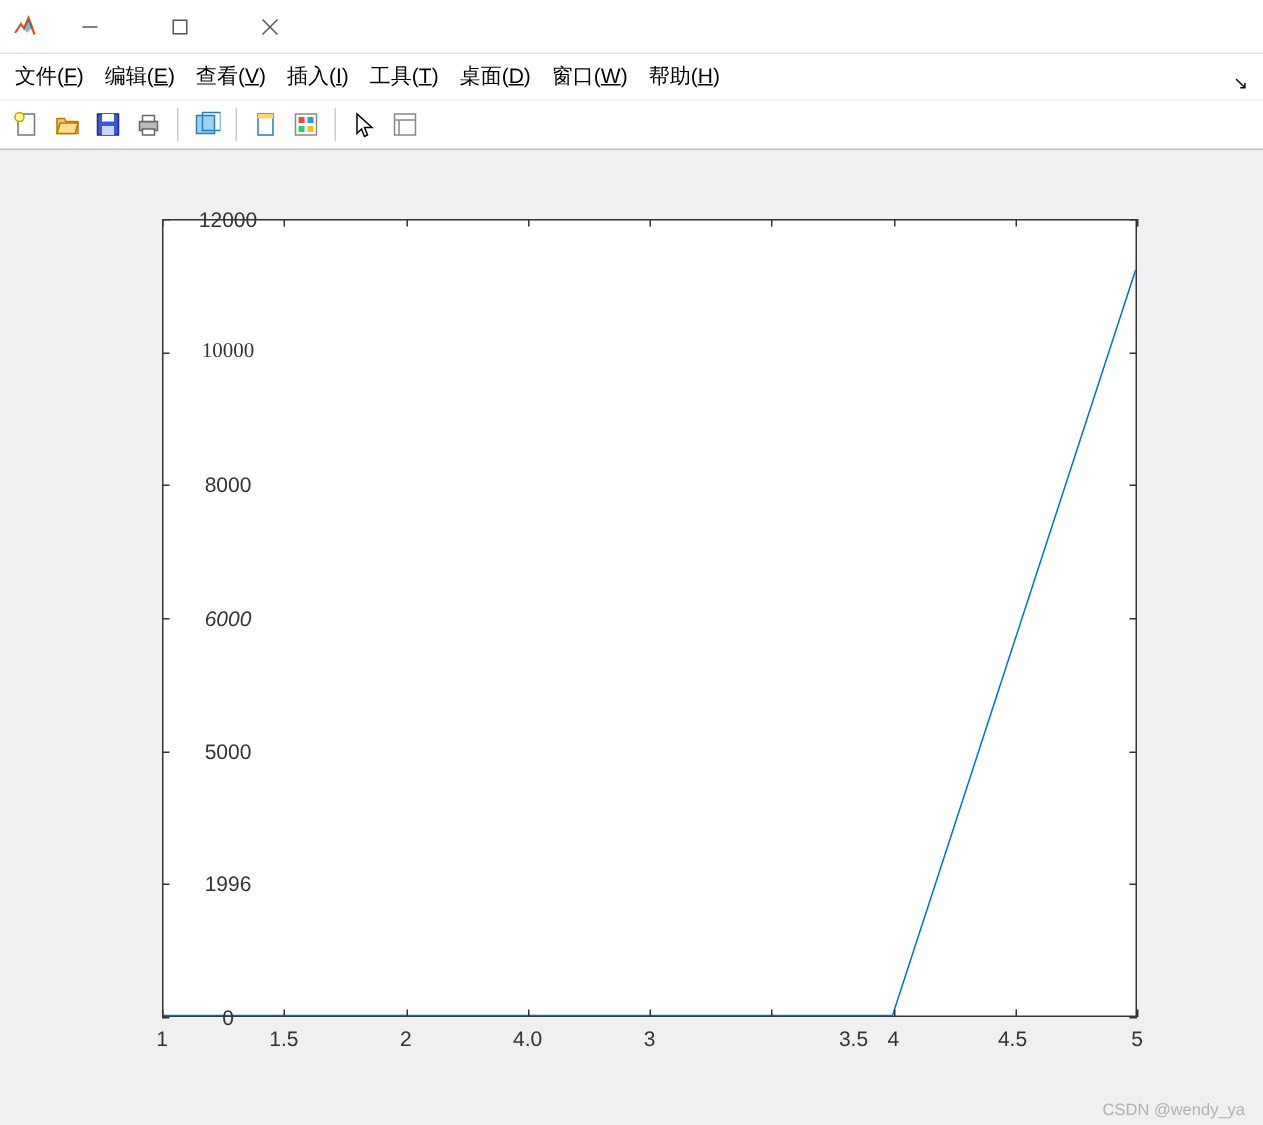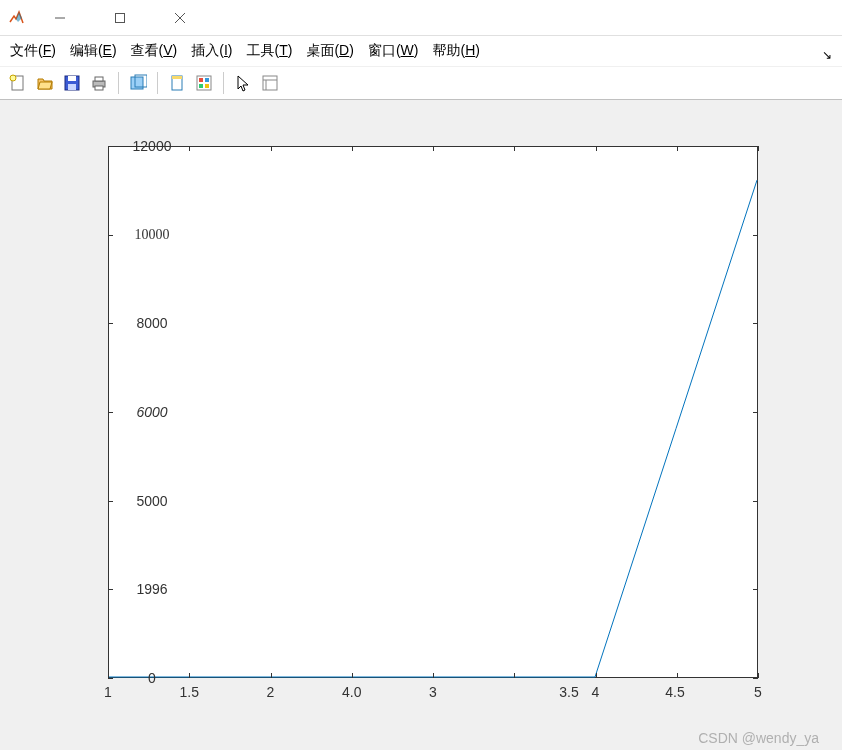--- a/index.html
+++ b/index.html
@@ -124,23 +124,23 @@
     .tick {
       position: absolute;
       background: #333;
     }
     .ytick { width: 5px; height: 1px; left: 108px; }
     .ytickR { width: 5px; height: 1px; left: 753px; }
     .xtick { height: 5px; width: 1px; top: 573px; }
     .xtickT { height: 5px; width: 1px; top: 46px; }
     .watermark {
       position: absolute;
-      right: 23px;
+      right: 12px;
       bottom: 4px;
-      font-size: 14px;
+      font-size: 11px;
       color: #b0b0b0;
     }
     svg.line-plot {
       position: absolute;
       left: 0; top: 0;
       width: 100%; height: 100%;
       overflow: visible;
     }
   </style>
 </head>

